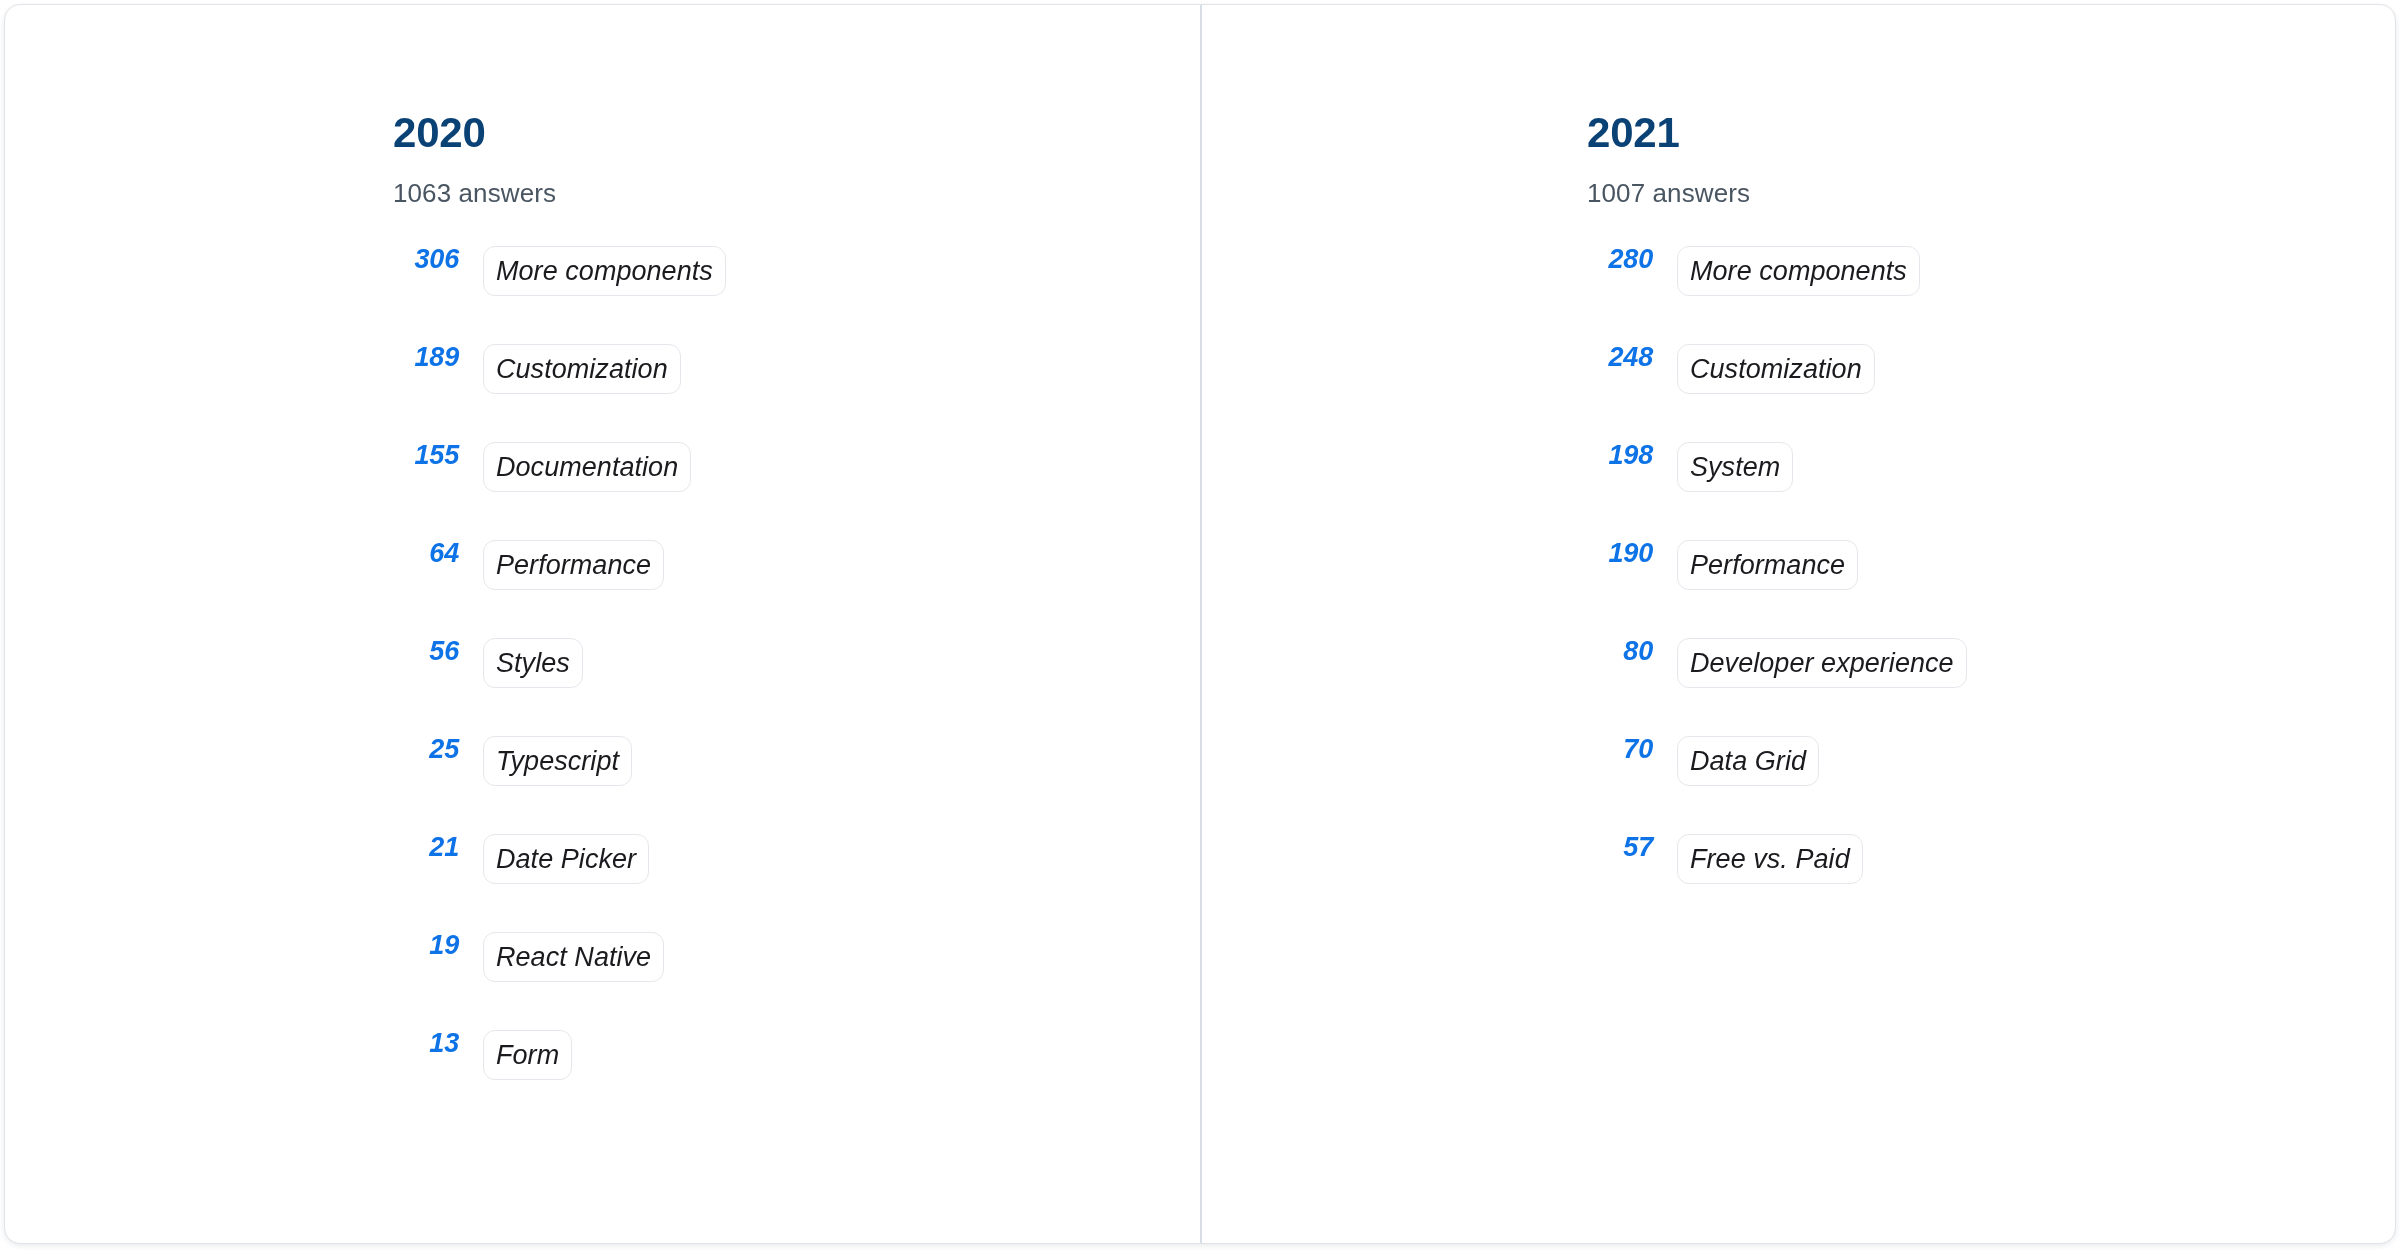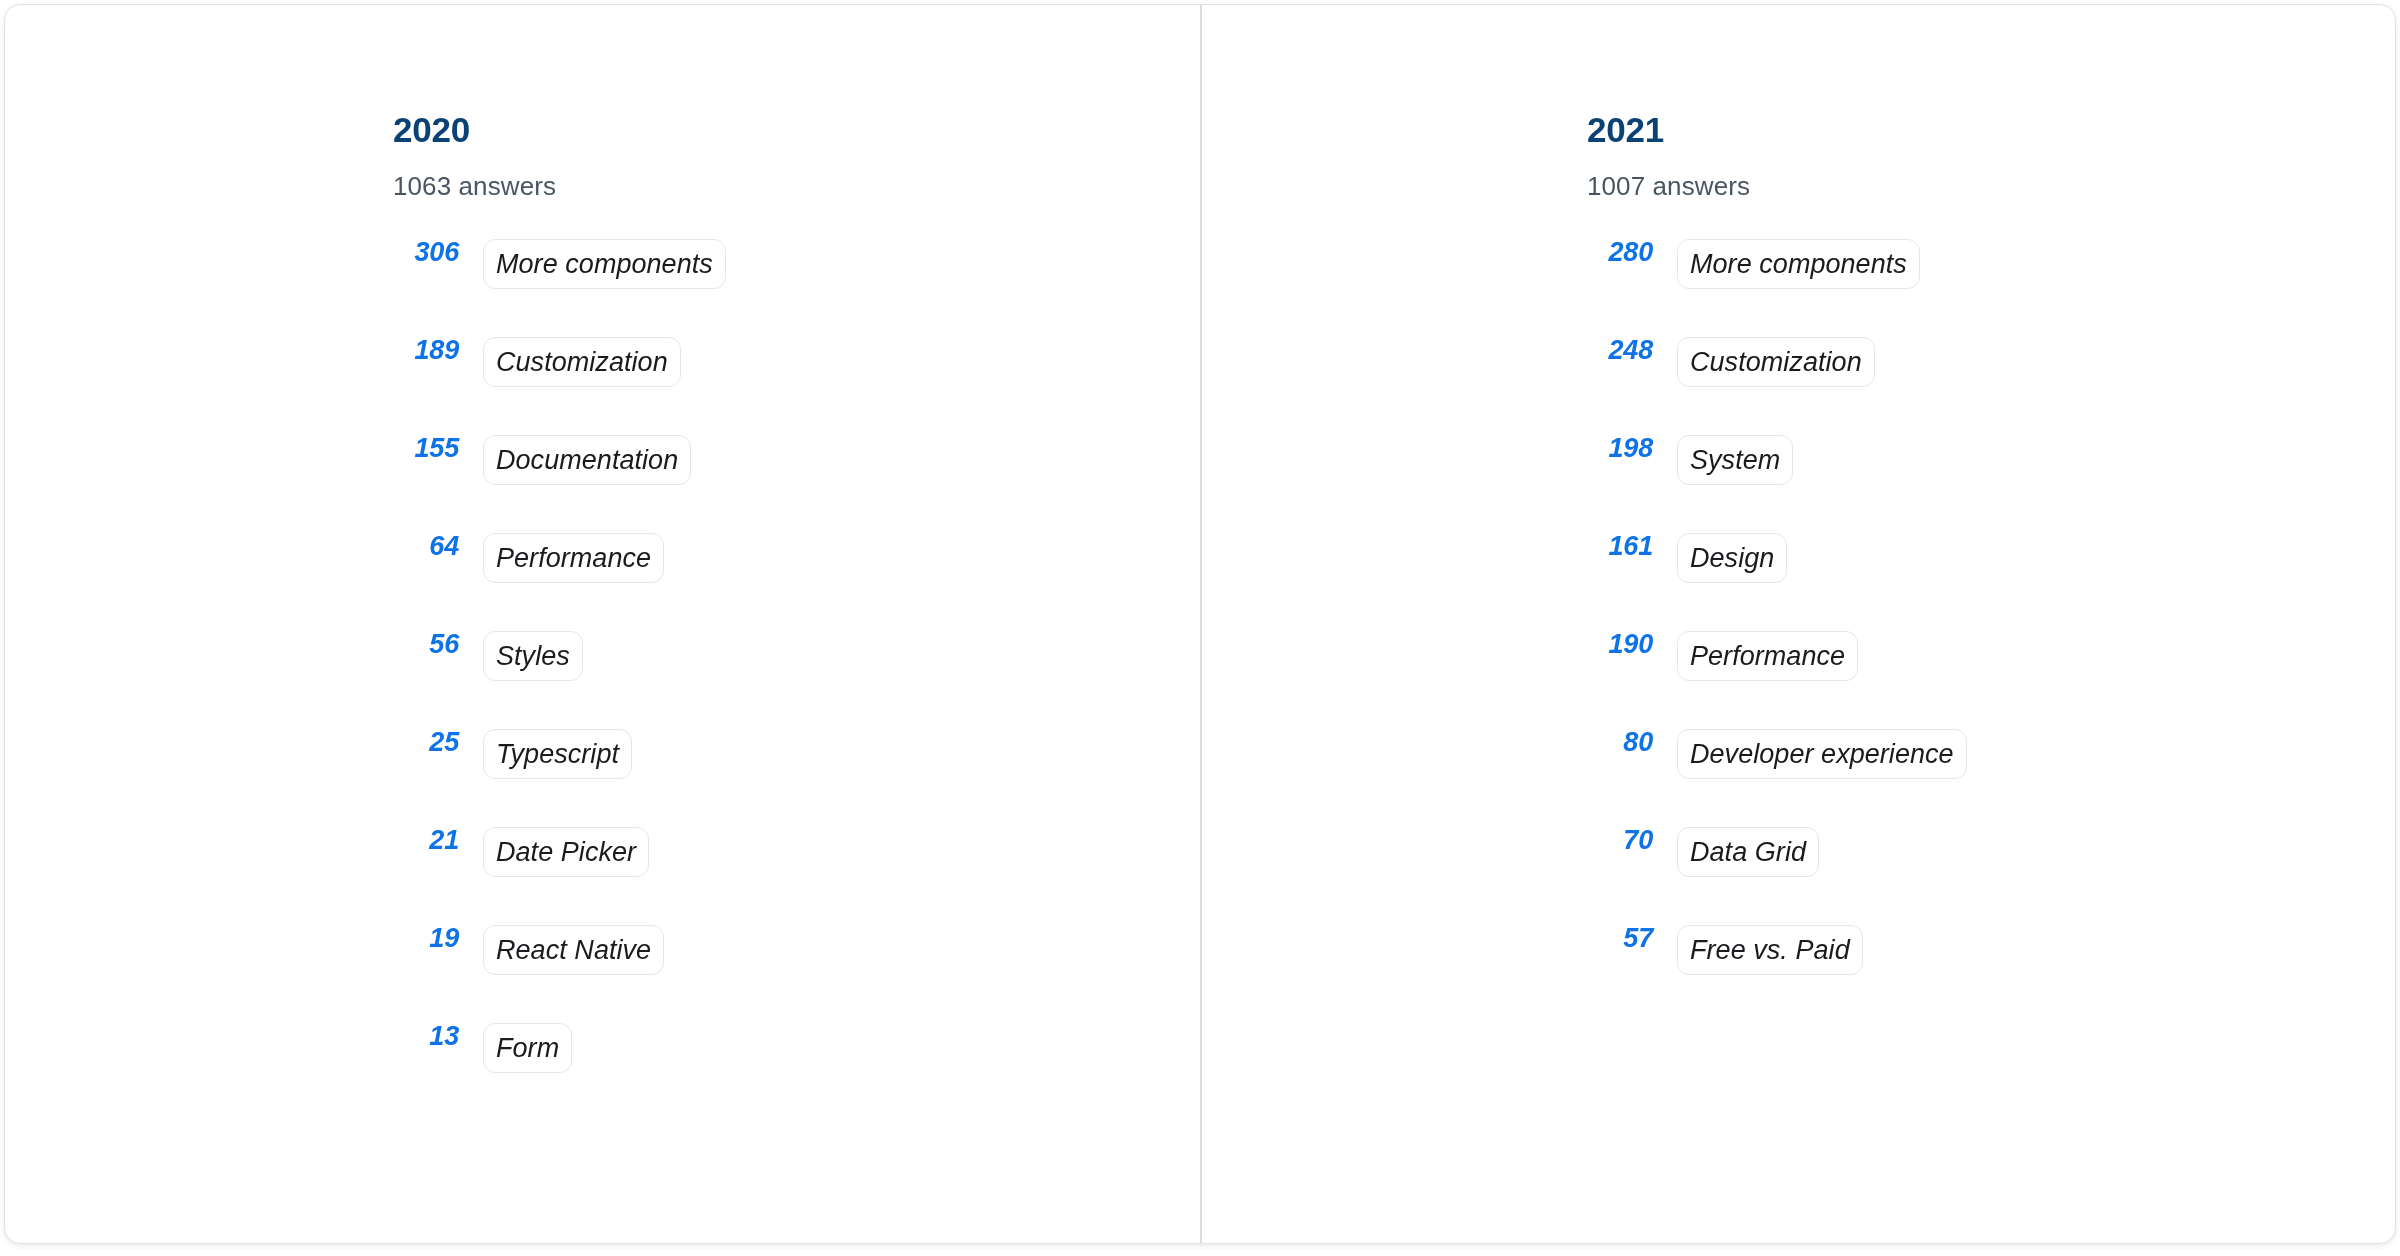--- a/index.html
+++ b/index.html
@@ -43,21 +43,21 @@
   .panel-inner {
     position: absolute;
     top: 0;
     left: 0;
     padding-top: 107px;
   }
   .panel-left  .panel-inner { padding-left: 388px; }
   .panel-right .panel-inner { padding-left: 385px; }
 
   .year-title {
-    font-size: 35px;
+    font-size: 42px;
     font-weight: bold;
     color: #0b4276;
     line-height: 1;
     letter-spacing: -0.2px;
     margin: 0;
   }
 
   .answers-count {
     margin-top: 26px;
     font-size: 26px;
@@ -170,24 +170,20 @@
         </div>
         <div class="row">
           <span class="row-count">248</span>
           <span class="row-chip">Customization</span>
         </div>
         <div class="row">
           <span class="row-count">198</span>
           <span class="row-chip">System</span>
         </div>
         <div class="row">
-          <span class="row-count">161</span>
-          <span class="row-chip">Design</span>
-        </div>
-        <div class="row">
           <span class="row-count">190</span>
           <span class="row-chip">Performance</span>
         </div>
         <div class="row">
           <span class="row-count">80</span>
           <span class="row-chip">Developer experience</span>
         </div>
         <div class="row">
           <span class="row-count">70</span>
           <span class="row-chip">Data Grid</span>

